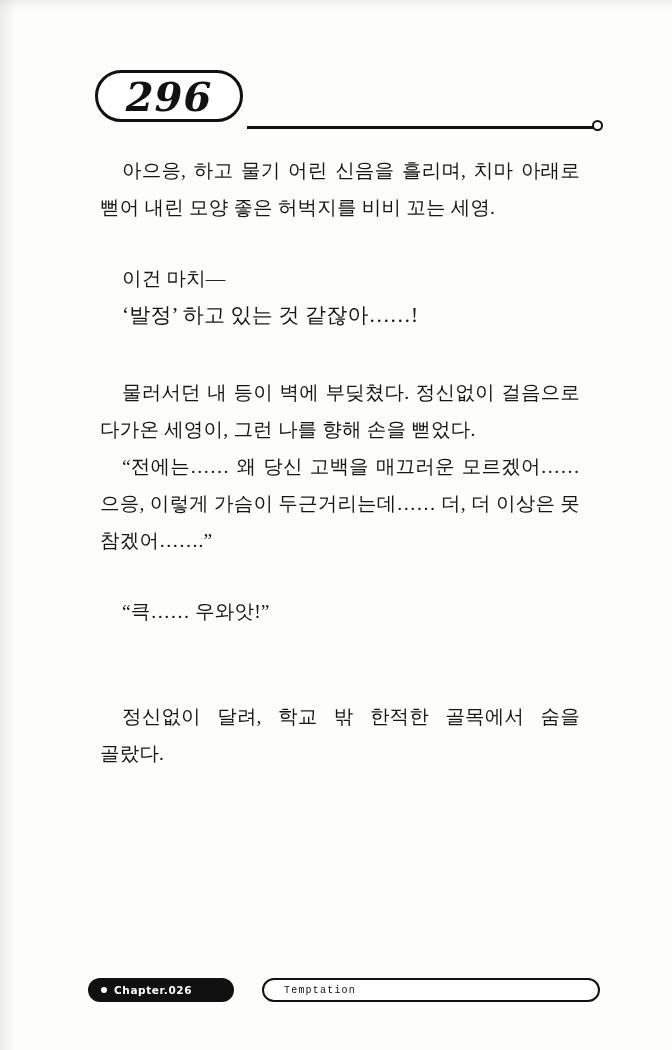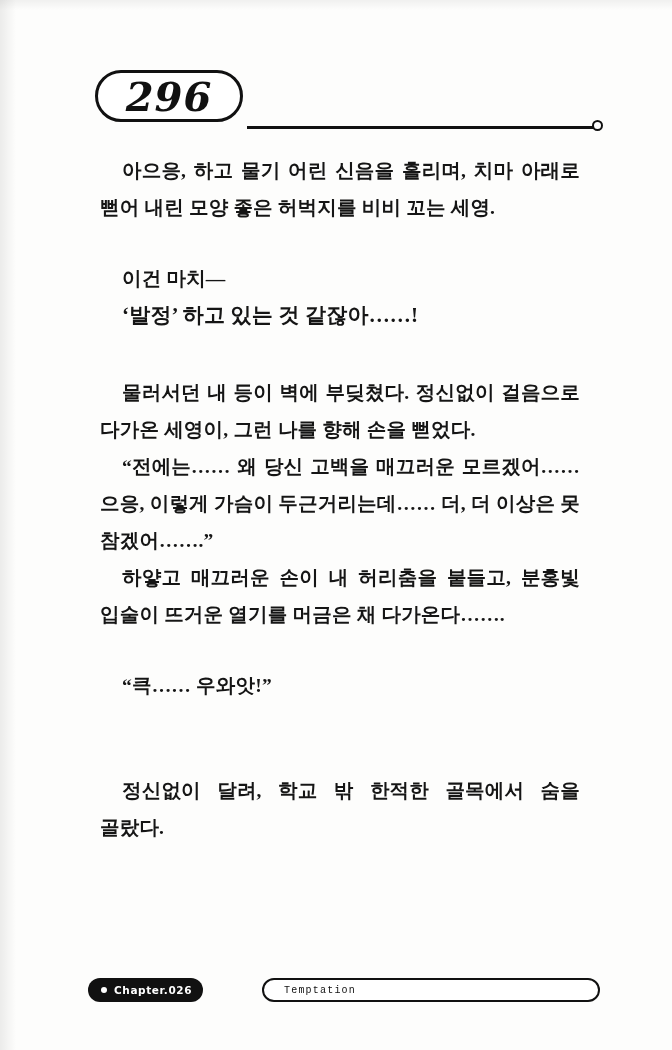--- a/index.html
+++ b/index.html
@@ -87,50 +87,49 @@
   }
 
   .para {
     font-size: 19.5px;
     line-height: 37px;
     letter-spacing: 0.2px;
     text-align: justify;
     text-justify: inter-character;
     margin: 0;
     word-break: keep-all;
-    font-weight: bold;
   }
   .para.indent {
     text-indent: 22px;
   }
   .gap-md { height: 34px; }
   .gap-lg { height: 40px; }
 
   .emph-line {
     font-size: 21px;
-    font-weight: 700;
+    font-weight: 400;
     line-height: 37px;
     letter-spacing: 0.2px;
     text-indent: 22px;
     margin: 0;
   }
 
   
   .footer {
     position: absolute;
     left: 88px;
     top: 978px;
     width: 512px;
     height: 26px;
   }
   .footer-left {
     position: absolute;
     left: 0;
     top: 0;
-    width: 115px;
+    width: 146px;
     height: 24px;
     background: #111;
     border-radius: 12px;
     box-sizing: border-box;
   }
   .footer-left .fdot {
     position: absolute;
     left: 13px;
     top: 9px;
     width: 6px;
@@ -212,21 +211,20 @@
     <p class="para indent">이건 마치―</p>
 
     <p class="emph-line">‘발정’ 하고 있는 것 같잖아……!</p>
 
     <div class="gap-lg"></div>
 
     <p class="para indent">물러서던 내 등이 벽에 부딪쳤다. 정신없이 걸음으로 다가온 세영이, 그런 나를 향해 손을 뻗었다.</p>
 
     <p class="para indent">“전에는…… 왜 당신 고백을 매끄러운 모르겠어…… 으응, 이렇게 가슴이 두근거리는데…… 더, 더 이상은 못 참겠어…….”</p>
 
-    <p class="para indent">하얗고 매끄러운 손이 내 허리춤을 붙들고, 분홍빛 입술이 뜨거운 열기를 머금은 채 다가온다…….</p>
 
     <div class="gap-md"></div>
 
     <p class="para indent">“큭…… 우와앗!”</p>
 
 
     <div class="gap-md"></div>
 
 
     <div class="gap-md"></div>

